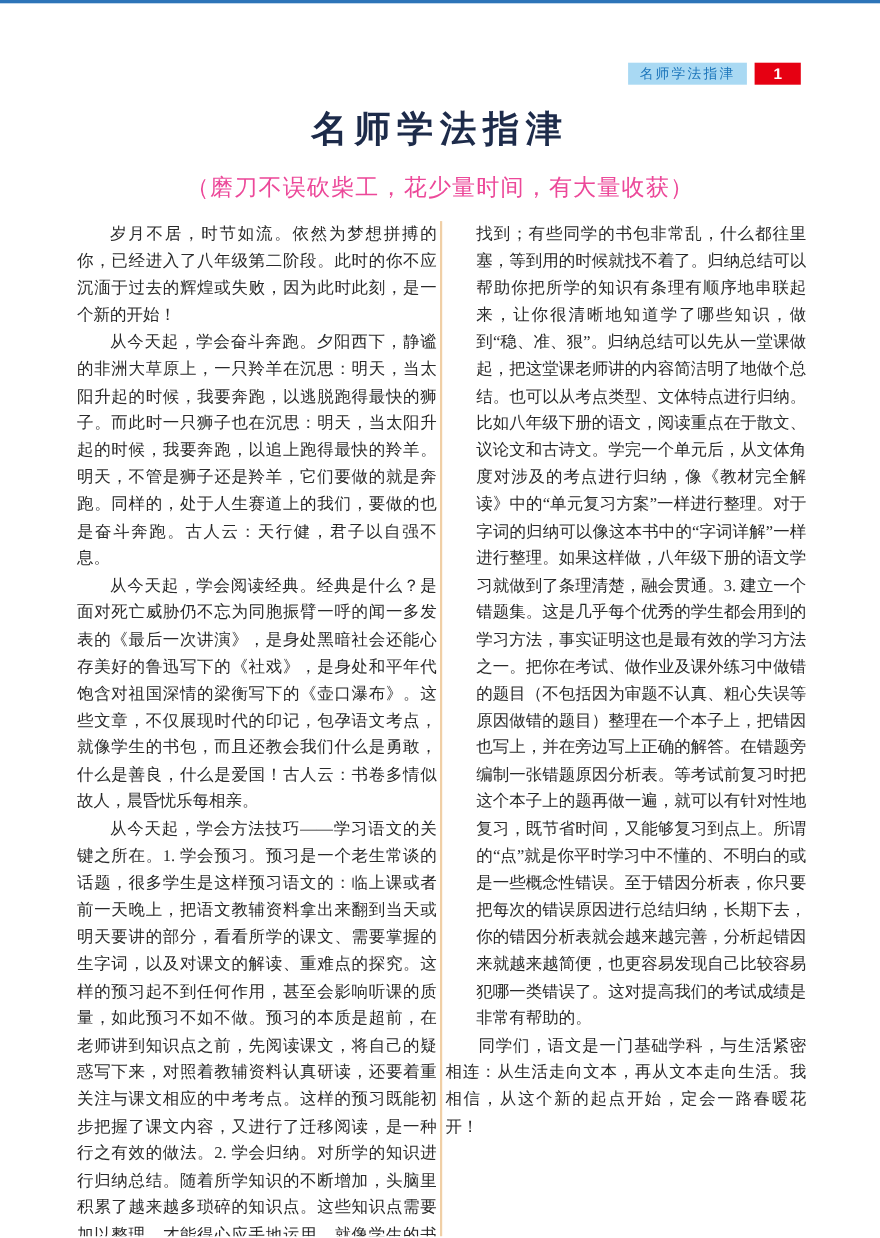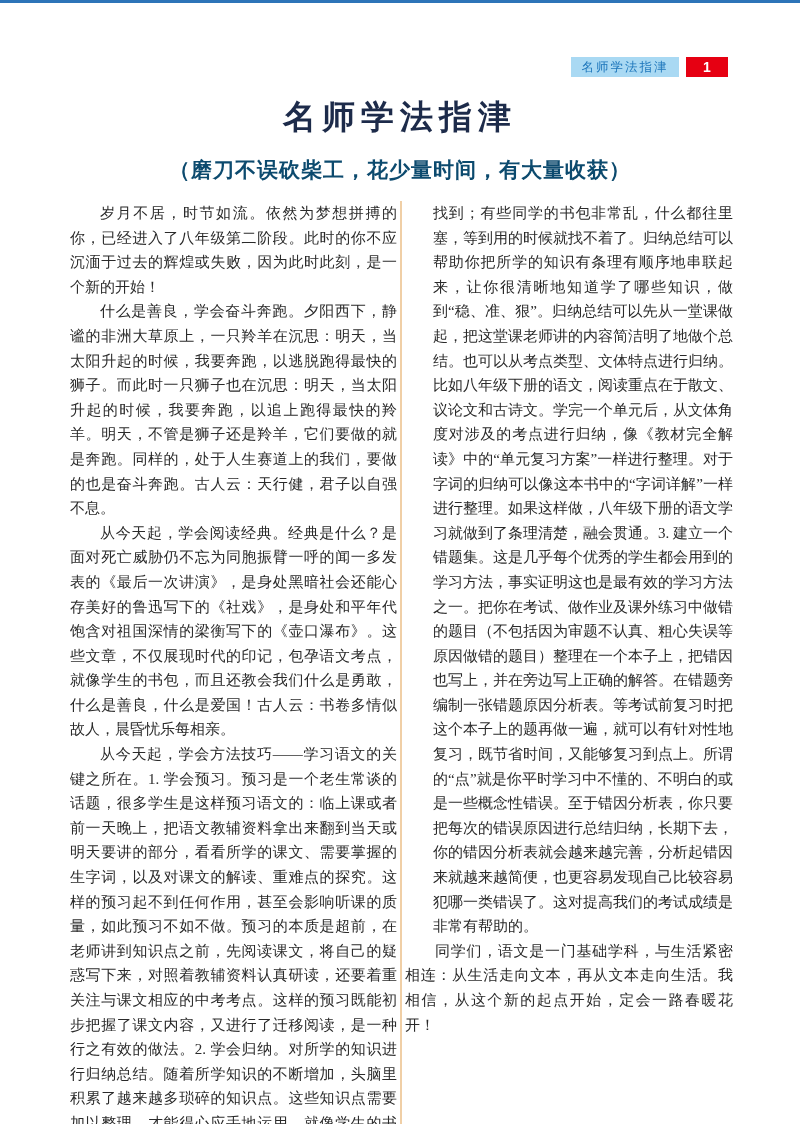--- a/index.html
+++ b/index.html
@@ -62,22 +62,22 @@
     color: #1d2b4a;
     letter-spacing: 6px;
   }
   .subtitle {
     position: absolute;
     top: 156px;
     left: 0;
     width: 100%;
     text-align: center;
     font-size: 21px;
-    font-weight: bold;
-    color: #0c4a6e;
+    font-weight: normal;
+    color: #ec4899;
     letter-spacing: 1px;
   }
   .content {
     position: absolute;
     top: 201px;
     left: 70px;
     width: 663px;
     display: flex;
   }
   .column {
@@ -113,21 +113,21 @@
     </div>
   </div>
 
   <h1 class="title">名师学法指津</h1>
 
   <div class="subtitle">（磨刀不误砍柴工，花少量时间，有大量收获）</div>
 
   <div class="content">
     <div class="column left" id="col-left">
         <p>岁月不居，时节如流。依然为梦想拼搏的你，已经进入了八年级第二阶段。此时的你不应沉湎于过去的辉煌或失败，因为此时此刻，是一个新的开始！</p>
-        <p>什么是善良，学会奋斗奔跑。夕阳西下，静谧的非洲大草原上，一只羚羊在沉思：明天，当太阳升起的时候，我要奔跑，以逃脱跑得最快的狮子。而此时一只狮子也在沉思：明天，当太阳升起的时候，我要奔跑，以追上跑得最快的羚羊。明天，不管是狮子还是羚羊，它们要做的就是奔跑。同样的，处于人生赛道上的我们，要做的也是奋斗奔跑。古人云：天行健，君子以自强不息。</p>
+        <p>从今天起，学会奋斗奔跑。夕阳西下，静谧的非洲大草原上，一只羚羊在沉思：明天，当太阳升起的时候，我要奔跑，以逃脱跑得最快的狮子。而此时一只狮子也在沉思：明天，当太阳升起的时候，我要奔跑，以追上跑得最快的羚羊。明天，不管是狮子还是羚羊，它们要做的就是奔跑。同样的，处于人生赛道上的我们，要做的也是奋斗奔跑。古人云：天行健，君子以自强不息。</p>
         <p>从今天起，学会阅读经典。经典是什么？是面对死亡威胁仍不忘为同胞振臂一呼的闻一多发表的《最后一次讲演》，是身处黑暗社会还能心存美好的鲁迅写下的《社戏》，是身处和平年代饱含对祖国深情的梁衡写下的《壶口瀑布》。这些文章，不仅展现时代的印记，包孕语文考点，就像学生的书包，而且还教会我们什么是勇敢，什么是善良，什么是爱国！古人云：书卷多情似故人，晨昏忧乐每相亲。</p>
         <p>从今天起，学会方法技巧——学习语文的关键之所在。1. 学会预习。预习是一个老生常谈的话题，很多学生是这样预习语文的：临上课或者前一天晚上，把语文教辅资料拿出来翻到当天或明天要讲的部分，看看所学的课文、需要掌握的生字词，以及对课文的解读、重难点的探究。这样的预习起不到任何作用，甚至会影响听课的质量，如此预习不如不做。预习的本质是超前，在老师讲到知识点之前，先阅读课文，将自己的疑惑写下来，对照着教辅资料认真研读，还要着重关注与课文相应的中考考点。这样的预习既能初步把握了课文内容，又进行了迁移阅读，是一种行之有效的做法。2. 学会归纳。对所学的知识进行归纳总结。随着所学知识的不断增加，头脑里积累了越来越多琐碎的知识点。这些知识点需要加以整理，才能得心应手地运用。就像学生的书包：有的同学书包很整齐，想用什么都可以迅速准确地</p>
       </div>
     <div class="divider"></div>
     <div class="column right" id="col-right">
         <p class="no-indent">找到；有些同学的书包非常乱，什么都往里塞，等到用的时候就找不着了。归纳总结可以帮助你把所学的知识有条理有顺序地串联起来，让你很清晰地知道学了哪些知识，做到“稳、准、狠”。归纳总结可以先从一堂课做起，把这堂课老师讲的内容简洁明了地做个总结。也可以从考点类型、文体特点进行归纳。比如八年级下册的语文，阅读重点在于散文、议论文和古诗文。学完一个单元后，从文体角度对涉及的考点进行归纳，像《教材完全解读》中的“单元复习方案”一样进行整理。对于字词的归纳可以像这本书中的“字词详解”一样进行整理。如果这样做，八年级下册的语文学习就做到了条理清楚，融会贯通。3. 建立一个错题集。这是几乎每个优秀的学生都会用到的学习方法，事实证明这也是最有效的学习方法之一。把你在考试、做作业及课外练习中做错的题目（不包括因为审题不认真、粗心失误等原因做错的题目）整理在一个本子上，把错因也写上，并在旁边写上正确的解答。在错题旁编制一张错题原因分析表。等考试前复习时把这个本子上的题再做一遍，就可以有针对性地复习，既节省时间，又能够复习到点上。所谓的“点”就是你平时学习中不懂的、不明白的或是一些概念性错误。至于错因分析表，你只要把每次的错误原因进行总结归纳，长期下去，你的错因分析表就会越来越完善，分析起错因来就越来越简便，也更容易发现自己比较容易犯哪一类错误了。这对提高我们的考试成绩是非常有帮助的。</p>
         <p>同学们，语文是一门基础学科，与生活紧密相连：从生活走向文本，再从文本走向生活。我相信，从这个新的起点开始，定会一路春暖花开！</p>
       </div>
   </div>
 

